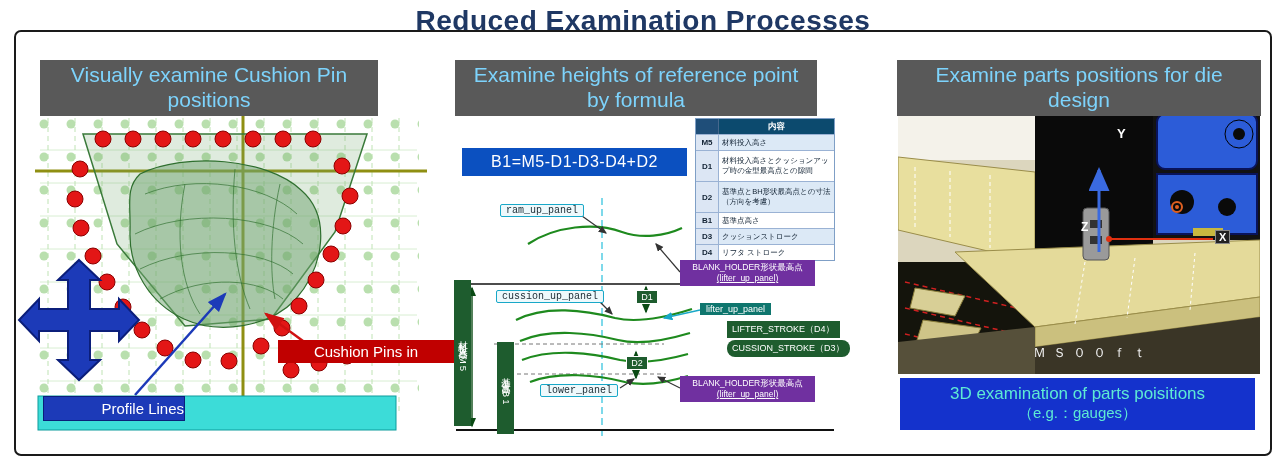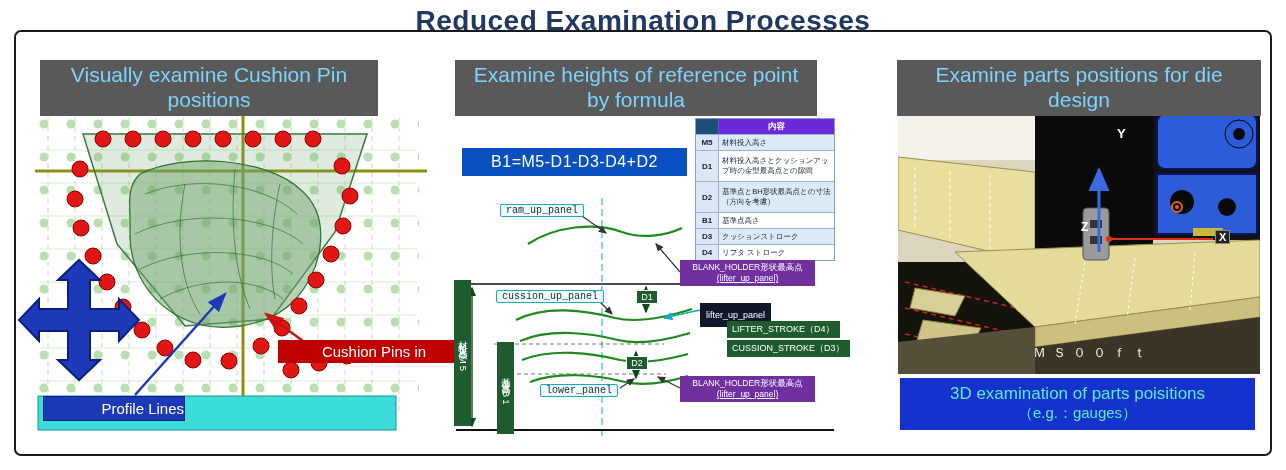--- a/index.html
+++ b/index.html
@@ -15,36 +15,36 @@
   .body-abs{position:absolute;z-index:2;}
   svg{display:block;}
   .tag{position:absolute;white-space:nowrap;}
   .bluebox{background:#1c3ab8;color:#fff;font-size:15px;text-align:center;
            border:1px solid #0b1e7a;padding:3px 0;}
   .redbox{background:#c00000;color:#fff;font-size:15px;text-align:center;padding:3px 0;}
   .formula{background:#0b50c0;color:#fff;font-size:16px;text-align:center;
            letter-spacing:.5px;padding:5px 0;}
   .cyl{background:#eef9fc;border:1px solid #18a8c8;color:#1a2a33;font-size:10px;
        padding:0 5px;border-radius:2px;font-family:Liberation Mono, monospace;}
-  .cys{background:#0f172a;color:#fff;font-size:9px;padding:7px 6px;}
+  .cys{background:#0f766e;color:#fff;font-size:9px;padding:1px 6px;}
   .pur{background:#7030a0;color:#fff;font-size:8.5px;text-align:center;
        padding:2px 2px;width:131px;line-height:1.3;white-space:normal;}
   .grn{background:#1e5c2e;color:#fff;font-size:9px;padding:2px 5px;margin-left:47px;}
   .dgrn{background:#1e5c2e;color:#fff;font-size:9px;width:20px;text-align:center;
         border:1px solid #fff;padding:1px 0;}
   .vgrn{background:#1e5c2e;color:#fff;writing-mode:vertical-rl;font-size:9.5px;
         letter-spacing:2px;padding:5px 2px;text-align:center;}
   .tbl{position:absolute;left:245px;top:6px;width:138px;border:1px solid #7f9fc6;
        font-size:7.5px;color:#112233;background:#fff;}
   .trow{display:flex;border-top:1px solid #9ab2d4;}
   .trow:first-child{border-top:none;}
   .tkey{width:22px;background:#dce6f4;display:flex;align-items:center;
         justify-content:center;font-weight:bold;border-right:1px solid #9ab2d4;font-size:8px;}
   .tval{flex:1;padding:1px 3px;display:flex;align-items:center;word-break:break-all;white-space:normal;}
-  .thead{background:#6d28d9;color:#fff;min-height:15px;font-family:Liberation Mono, monospace;}
+  .thead{background:#0c4a6e;color:#fff;min-height:15px;font-family:Liberation Mono, monospace;}
   .thead .tkey{background:#1f4e79;border-right:1px solid #46688e;}
   .thead .tval{justify-content:center;font-weight:bold;font-size:8.5px;}
   .r15{min-height:15px;} .r30{min-height:30px;}
   .alt .tval{background:#dce9f6;}
   .caption{position:absolute;left:5px;top:266px;width:351px;background:#1432cc;
            color:#5eead4;text-align:center;padding:6px 2px 7px;}
   .cap1{font-size:17px;} .cap2{font-size:15px;}
   .axis-lbl{position:absolute;color:#fff;font-weight:bold;}
   .wm{position:absolute;color:#efefef;font-size:13px;letter-spacing:7px;
       font-family:"DejaVu Sans Mono",monospace;}
@@ -117,21 +117,21 @@
           <circle cx="312" cy="242" r="8"></circle>
       </g>
       <rect x="3" y="282" width="358" height="34" fill="#3cdcd8" stroke="#0c9c9c"></rect>
       <g>
         <polygon points="44,146 65,166 55,166 55,195 84,195 84,185 104,206 84,227 84,217 55,217 55,246 65,246 44,266 23,246 33,246 33,217 4,217 4,227 -16,206 4,185 4,195 33,195 33,166 23,166" fill="#1c3ab8" stroke="#0b1e7a" stroke-width="2"></polygon>
       </g>
       <line x1="100" y1="281" x2="190" y2="180" stroke="#1c3ab8" stroke-width="2.5" marker-end="url(#mblue)"></line>
       <line x1="268" y1="227" x2="231" y2="200" stroke="#d01010" stroke-width="2.5" marker-end="url(#mred)"></line>
     </svg>
     <div class="tag bluebox" style="left:8px;top:282px;width:140px;text-align:right;">Profile Lines</div>
-    <div class="tag redbox" style="left:243px;top:226px;width:176px;padding-left:8px;">Cushion Pins in</div>
+    <div class="tag redbox" style="left:243px;top:226px;width:176px;">Cushion Pins in</div>
   </div>
 
   <div class="hdr" style="left:455px;top:60px;width:346px;">Examine heights of reference point by formula</div>
 
   <div class="body-abs" style="left:450px;top:112px;width:390px;height:338px;">
     <svg width="390" height="338" viewBox="0 0 390 338" style="position:absolute;left:0;top:0;">
       <defs>
         <marker id="mg" markerWidth="8" markerHeight="8" refX="6" refY="3" orient="auto-start-reverse">
           <path d="M0,0 L7,3 L0,6 Z" fill="#0a4a14"></path>
           </marker>
@@ -208,21 +208,21 @@
     <div class="tag cyl" style="left:50px;top:92px;">ram_up_panel</div>
     <div class="tag cyl" style="left:46px;top:178px;">cussion_up_panel</div>
     <div class="tag cyl" style="left:90px;top:272px;">lower_panel</div>
 
     <div class="tag pur" style="left:230px;top:148px;">
       <span>BLANK_HOLDER形状最高点</span><br>
       <span style="text-decoration:underline">(lifter_up_panel)</span>
     </div>
     <div class="tag cys" style="left:250px;top:191px;">lifter_up_panel</div>
     <div class="tag grn" style="left:230px;top:209px;">LIFTER_STROKE（D4）</div>
-    <div class="tag grn" style="left:230px;top:228px;">CUSSION_STROKE（D3）</div>
+    <div class="tag grn" style="left:230px;top:228px;border-radius:8px;">CUSSION_STROKE（D3）</div>
     <div class="tag pur" style="left:230px;top:264px;">
       <span>BLANK_HOLDER形状最高点</span><br>
       <span style="text-decoration:underline">(lifter_up_panel)</span>
     </div>
     <div class="tag vgrn" style="left:4px;top:168px;height:136px;">材料投入高さM5</div>
     <div class="tag vgrn" style="left:47px;top:230px;height:82px;">基準点高さB1</div>
     <div class="tag dgrn" style="left:186px;top:178px;">D1</div>
     <div class="tag dgrn" style="left:176px;top:244px;">D2</div>
   </div>
 

